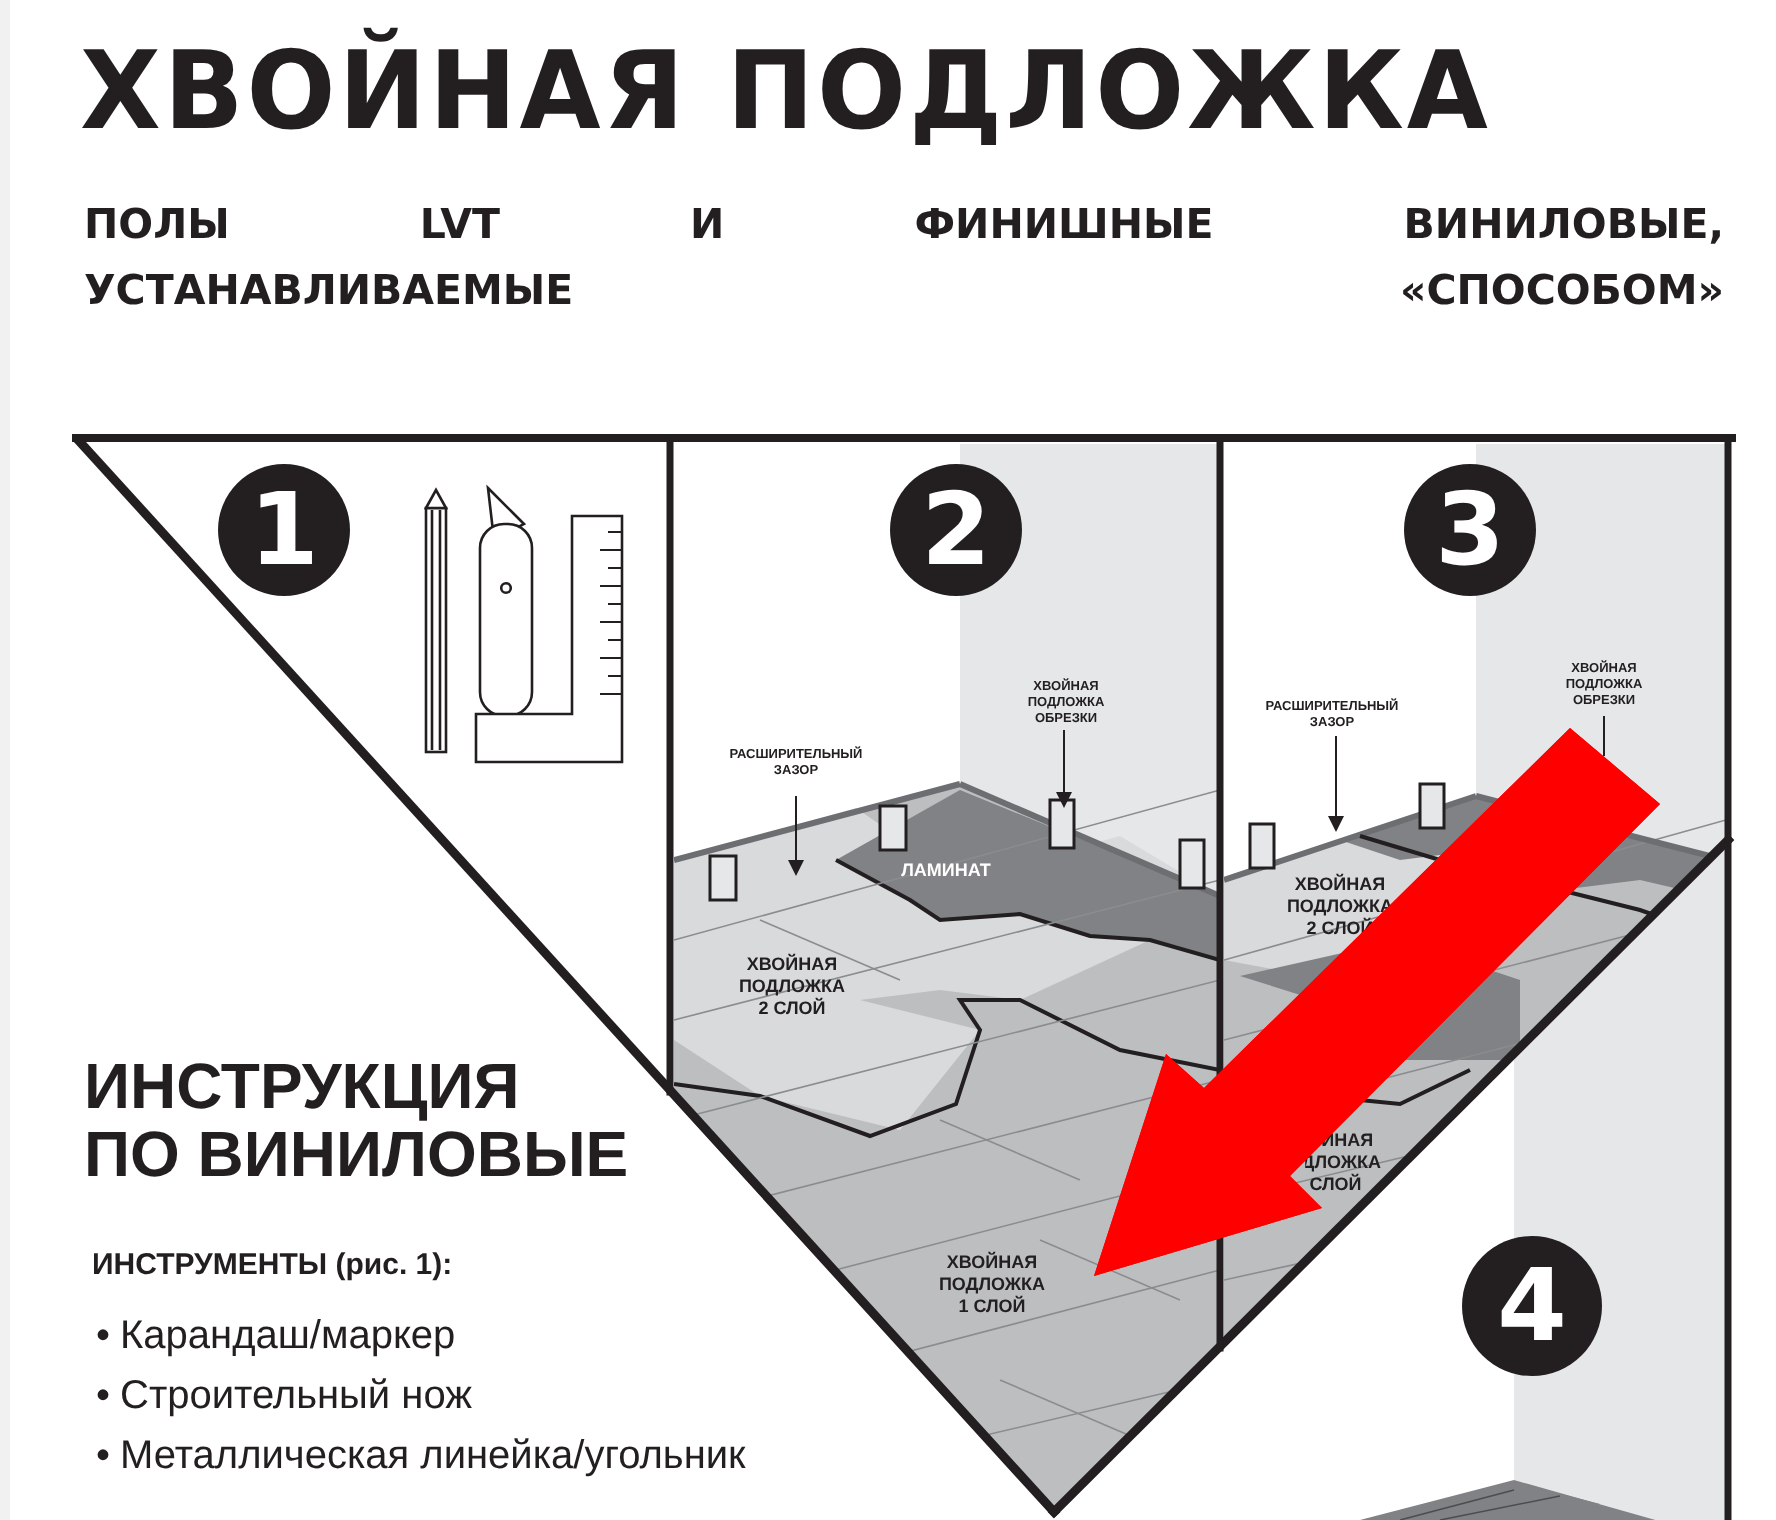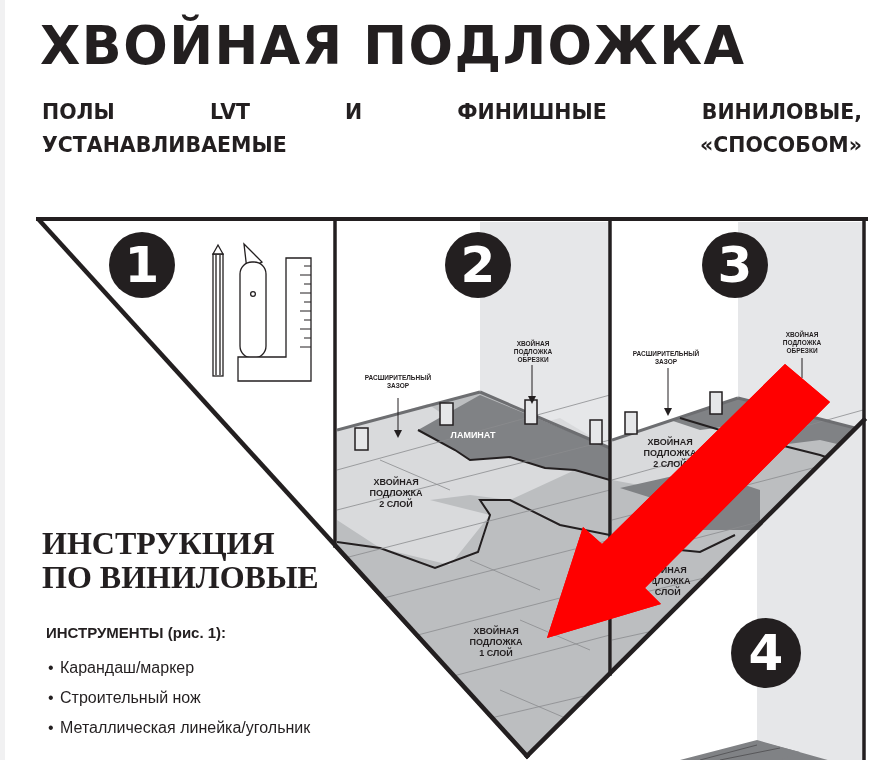--- a/index.html
+++ b/index.html
@@ -2,23 +2,23 @@
 <html><head>
 <meta charset="utf-8">
 <style>
   html,body{margin:0;padding:0;}
   body{width:888px;height:760px;overflow:hidden;background:#ffffff;position:relative;font-family:"DejaVu Sans","Liberation Sans",sans-serif;color:#231f20;}
   .left-strip{position:absolute;left:0;top:0;width:5px;height:760px;background:#f1f1f2;}
   .title{position:absolute;left:40px;top:14px;width:830px;font-family:"DejaVu Sans",sans-serif;font-weight:bold;font-size:54px;line-height:64px;letter-spacing:1.5px;color:#231f20;white-space:nowrap;transform:scaleX(0.97);transform-origin:left top;}
   .subtitle{position:absolute;left:42px;top:96px;width:820px;font-family:"DejaVu Sans",sans-serif;font-weight:bold;font-size:20.5px;line-height:33px;color:#231f20;}
   .subtitle div{display:flex;justify-content:space-between;white-space:nowrap;}
   .art{position:absolute;left:0;top:0;}
-  .instr{position:absolute;left:42px;top:526px;font-family:Liberation Serif, serif;font-weight:bold;font-size:32px;line-height:34px;color:#231f20;}
+  .instr{position:absolute;left:42px;top:526px;font-family:Liberation Sans, sans-serif;font-weight:bold;font-size:32px;line-height:34px;color:#231f20;}
   .tools-head{position:absolute;left:46px;top:624px;font-family:"Liberation Sans",sans-serif;font-weight:bold;font-size:15px;color:#231f20;}
-  .tools-list{position:absolute;left:48px;top:653px;margin:0;padding:0;list-style:none;font-family:"Liberation Sans",sans-serif;font-size:16px;line-height:30px;color:#231f20;}
+  .tools-list{position:absolute;left:48px;top:653px;margin:0;padding:0;list-style:none;font-family:"Liberation Sans",sans-serif;font-size:20px;line-height:30px;color:#231f20;}
   .tools-list li::before{content:"\2022";display:inline-block;width:12px;}
   .lbl{position:absolute;font-family:"Liberation Sans",sans-serif;font-weight:bold;text-align:center;color:#231f20;line-height:1.2;}
   .lbl.tiny{font-size:6.5px;}
   .lbl.sm{font-size:9px;}
   .lbl.white{color:#ffffff;}
   .num{position:absolute;width:66px;height:66px;border-radius:50%;background:#231f20;color:#fff;font-family:"DejaVu Sans",sans-serif;font-weight:bold;font-size:50px;line-height:66px;text-align:center;}
 </style>
 </head>
 <body>
 

